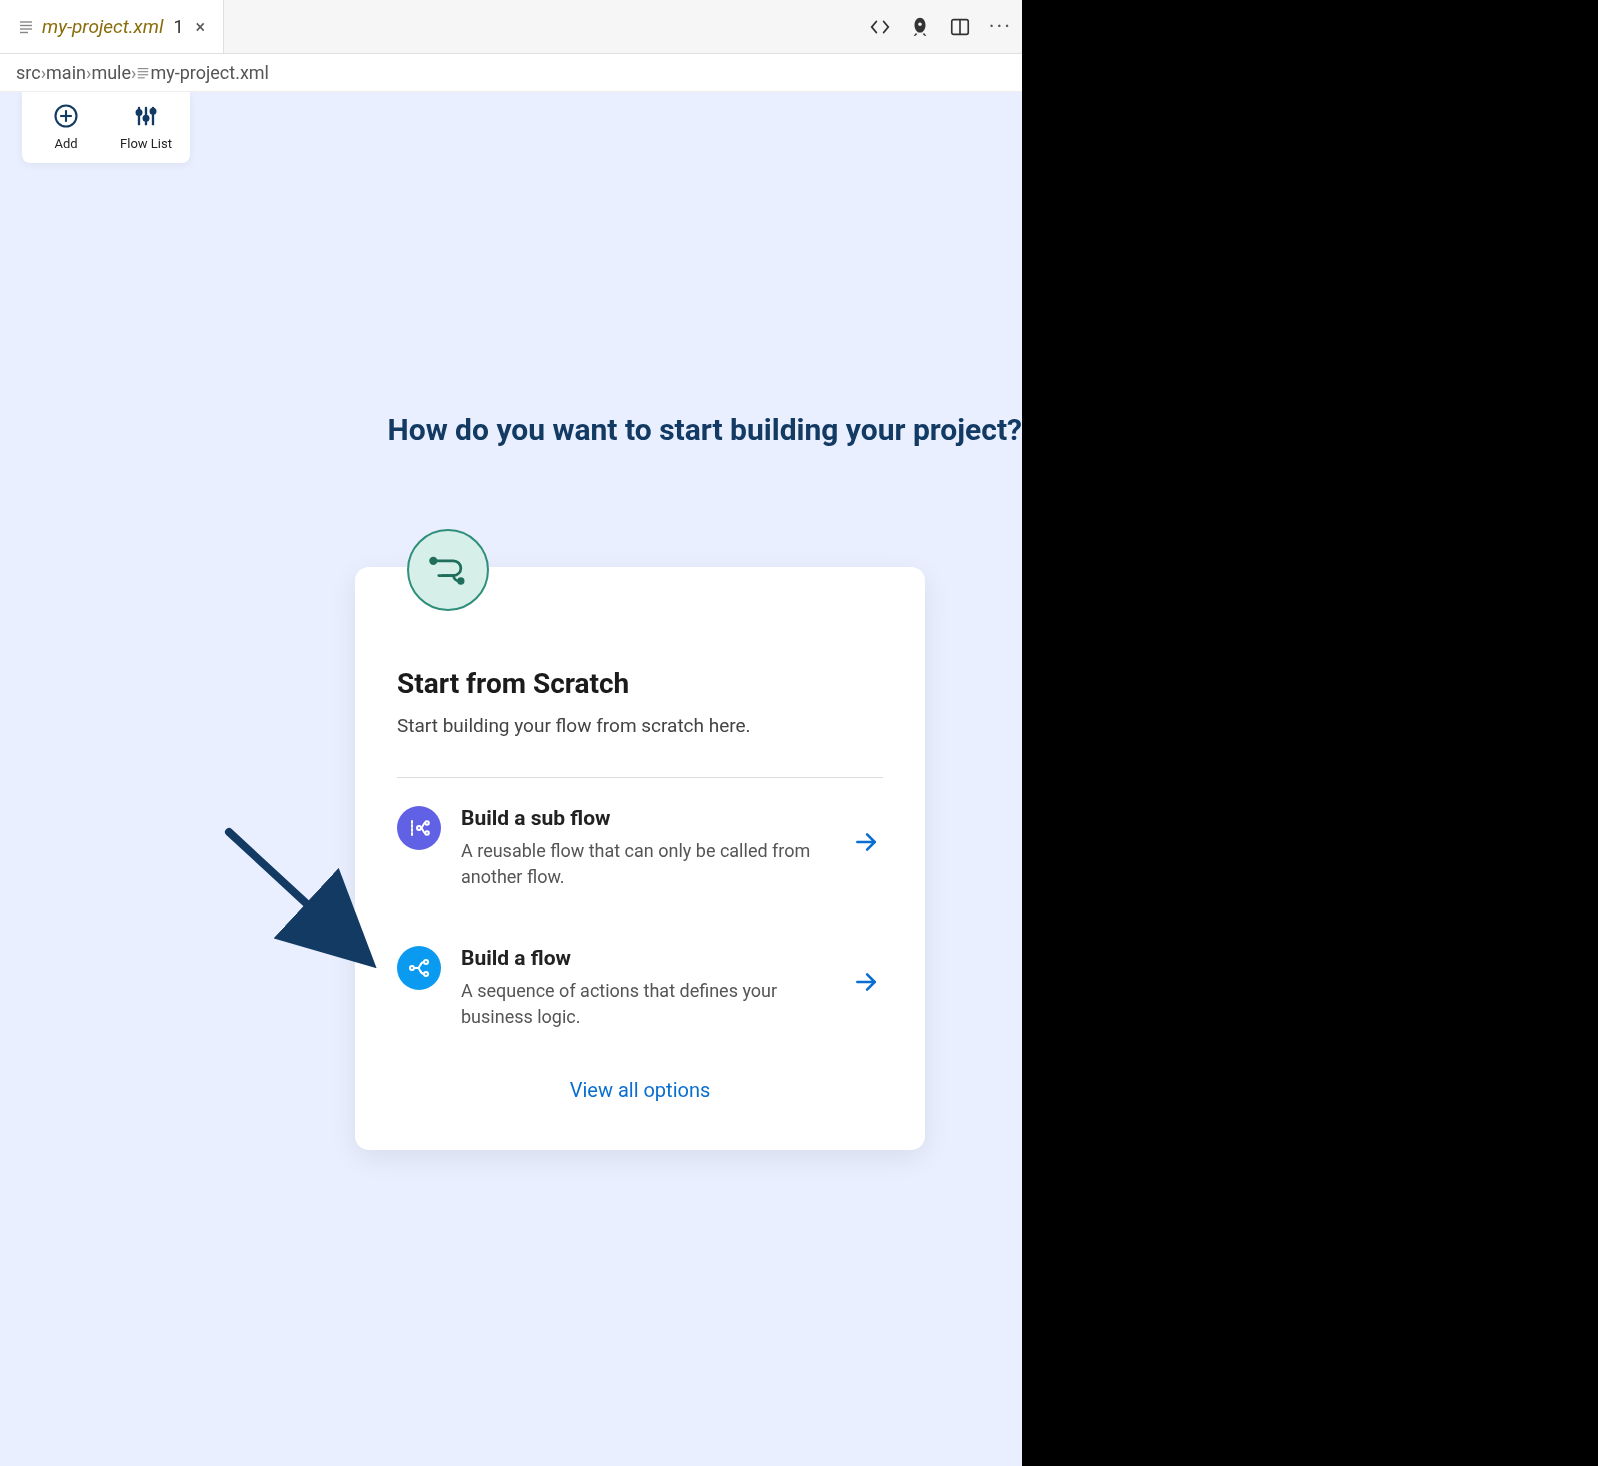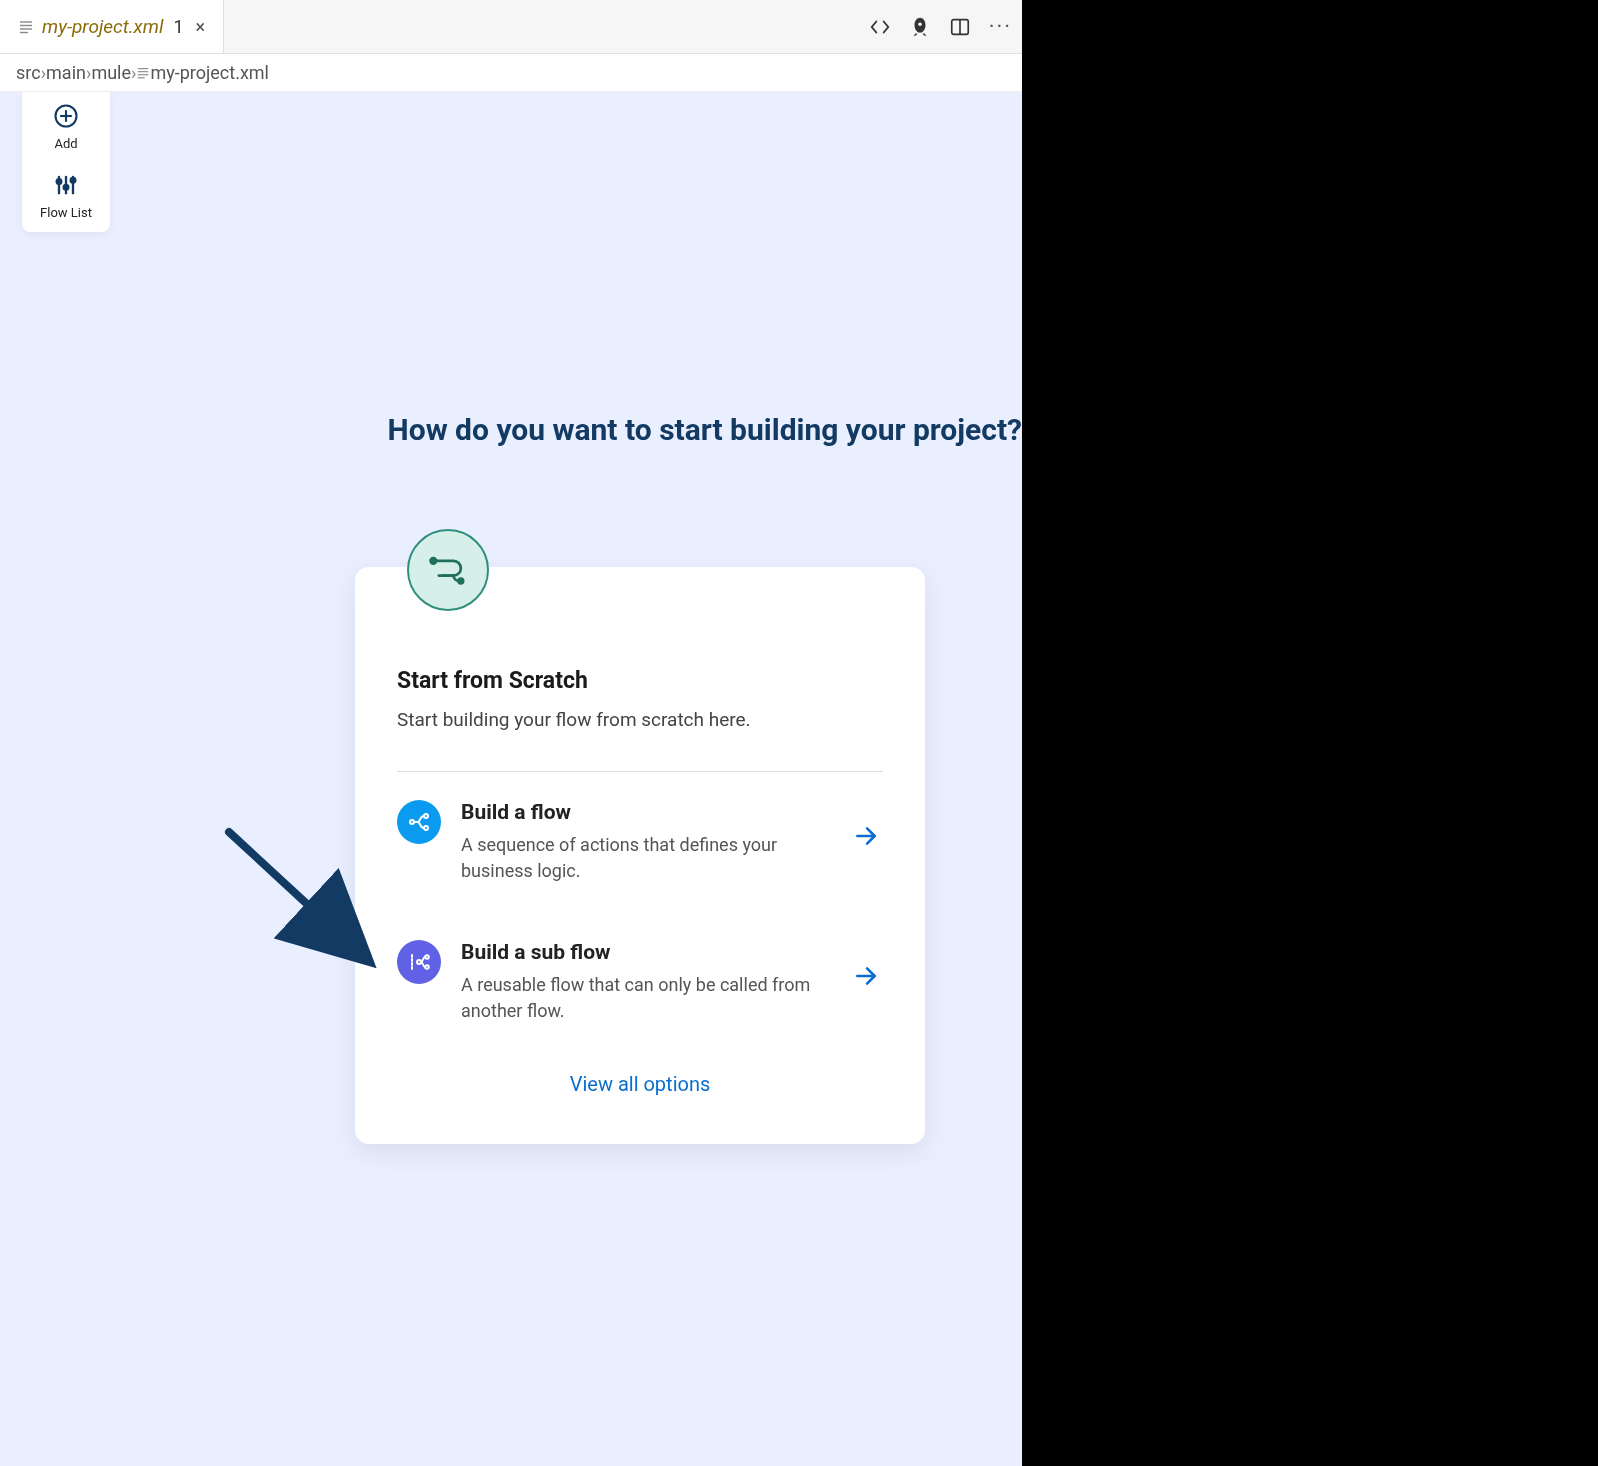--- a/index.html
+++ b/index.html
@@ -77,21 +77,20 @@
   .toolbox {
     position: absolute;
     left: 22px;
     top: 0;
     background: #fff;
     border-radius: 0 0 8px 8px;
     box-shadow: 0 2px 8px rgba(0,0,0,0.06);
     display: flex;
     padding: 10px 14px 12px;
     gap: 20px;
-    flex-direction: column;
   }
   .toolbox-item {
     display: flex;
     flex-direction: column;
     align-items: center;
     gap: 6px;
     cursor: pointer;
     width: 60px;
   }
   .toolbox-item svg { width: 28px; height: 28px; }
@@ -127,21 +126,21 @@
     height: 82px;
     border-radius: 50%;
     background: #d6efe9;
     border: 2px solid #2f8f7a;
     display: flex;
     align-items: center;
     justify-content: center;
   }
   .hero-badge svg { width: 44px; height: 44px; }
   .card-title {
-    font-size: 23px;
+    font-size: 28px;
     font-weight: 700;
     color: #1b1b1b;
     margin-bottom: 14px;
   }
   .card-sub {
     font-size: 19px;
     color: #444;
     padding-bottom: 40px;
     border-bottom: 1px solid #ddd;
   }
@@ -288,41 +287,20 @@
         <svg viewBox="0 0 48 48" fill="none" stroke="#1f6f5c" stroke-width="3" stroke-linecap="round" stroke-linejoin="round">
           <path d="M8 14 H30 a8 8 0 0 1 0 16 H18 a8 8 0 0 0 0 0"></path>
           <path d="M30 30 H14"></path>
           <circle cx="8" cy="14" r="3" fill="#1f6f5c"></circle>
           <circle cx="38" cy="36" r="4" fill="#1f6f5c" stroke="none"></circle>
           <path d="M30 30 a6 6 0 0 0 6 6"></path>
         </svg>
       </div>
       <div class="card-title">Start from Scratch</div>
       <div class="card-sub">Start building your flow from scratch here.</div>
-
-      <div class="option">
-        <div class="opt-icon ic-flow">
-          <svg viewBox="0 0 24 24" fill="none" stroke="#fff" stroke-width="2" stroke-linecap="round">
-              <circle cx="5" cy="12" r="2"></circle>
-              <circle cx="19" cy="6" r="2"></circle>
-              <circle cx="19" cy="18" r="2"></circle>
-              <path d="M7 12h4M11 12c2 0 2-6 6-6M11 12c2 0 2 6 6 6"></path>
-            </svg>
-        </div>
-        <div class="opt-body">
-          <div class="opt-title">Build a flow</div>
-          <div class="opt-desc">A sequence of actions that defines your business logic.</div>
-        </div>
-        <span class="opt-arrow">
-          <svg viewBox="0 0 24 24" fill="none" stroke="#0a6ed1" stroke-width="2.4" stroke-linecap="round" stroke-linejoin="round">
-              <line x1="4" y1="12" x2="20" y2="12"></line>
-              <polyline points="13 5 20 12 13 19"></polyline>
-            </svg>
-        </span>
-      </div>
 
       <div class="option">
         <div class="opt-icon ic-subflow">
           <svg viewBox="0 0 24 24" fill="none" stroke="#fff" stroke-width="2" stroke-linecap="round">
               <line x1="5" y1="5" x2="5" y2="19" stroke-dasharray="2 2"></line>
               <circle cx="12" cy="12" r="2"></circle>
               <circle cx="20" cy="7" r="1.8"></circle>
               <circle cx="20" cy="17" r="1.8"></circle>
               <path d="M14 12c2 0 2-5 4-5M14 12c2 0 2 5 4 5"></path>
             </svg>
@@ -332,20 +310,41 @@
           <div class="opt-desc">A reusable flow that can only be called from another flow.</div>
         </div>
         <span class="opt-arrow">
           <svg viewBox="0 0 24 24" fill="none" stroke="#0a6ed1" stroke-width="2.4" stroke-linecap="round" stroke-linejoin="round">
               <line x1="4" y1="12" x2="20" y2="12"></line>
               <polyline points="13 5 20 12 13 19"></polyline>
             </svg>
         </span>
       </div>
 
+      <div class="option">
+        <div class="opt-icon ic-flow">
+          <svg viewBox="0 0 24 24" fill="none" stroke="#fff" stroke-width="2" stroke-linecap="round">
+              <circle cx="5" cy="12" r="2"></circle>
+              <circle cx="19" cy="6" r="2"></circle>
+              <circle cx="19" cy="18" r="2"></circle>
+              <path d="M7 12h4M11 12c2 0 2-6 6-6M11 12c2 0 2 6 6 6"></path>
+            </svg>
+        </div>
+        <div class="opt-body">
+          <div class="opt-title">Build a flow</div>
+          <div class="opt-desc">A sequence of actions that defines your business logic.</div>
+        </div>
+        <span class="opt-arrow">
+          <svg viewBox="0 0 24 24" fill="none" stroke="#0a6ed1" stroke-width="2.4" stroke-linecap="round" stroke-linejoin="round">
+              <line x1="4" y1="12" x2="20" y2="12"></line>
+              <polyline points="13 5 20 12 13 19"></polyline>
+            </svg>
+        </span>
+      </div>
+
       <div class="view-all">View all options</div>
     </div>
 
     <div class="anno-arrow">
       <svg viewBox="0 0 170 170">
         <defs>
           <marker id="ah" markerWidth="12" markerHeight="12" refX="9" refY="6" orient="auto">
             <path d="M0 0 L12 6 L0 12 Z" fill="#123a63"></path>
           </marker>
         </defs>

